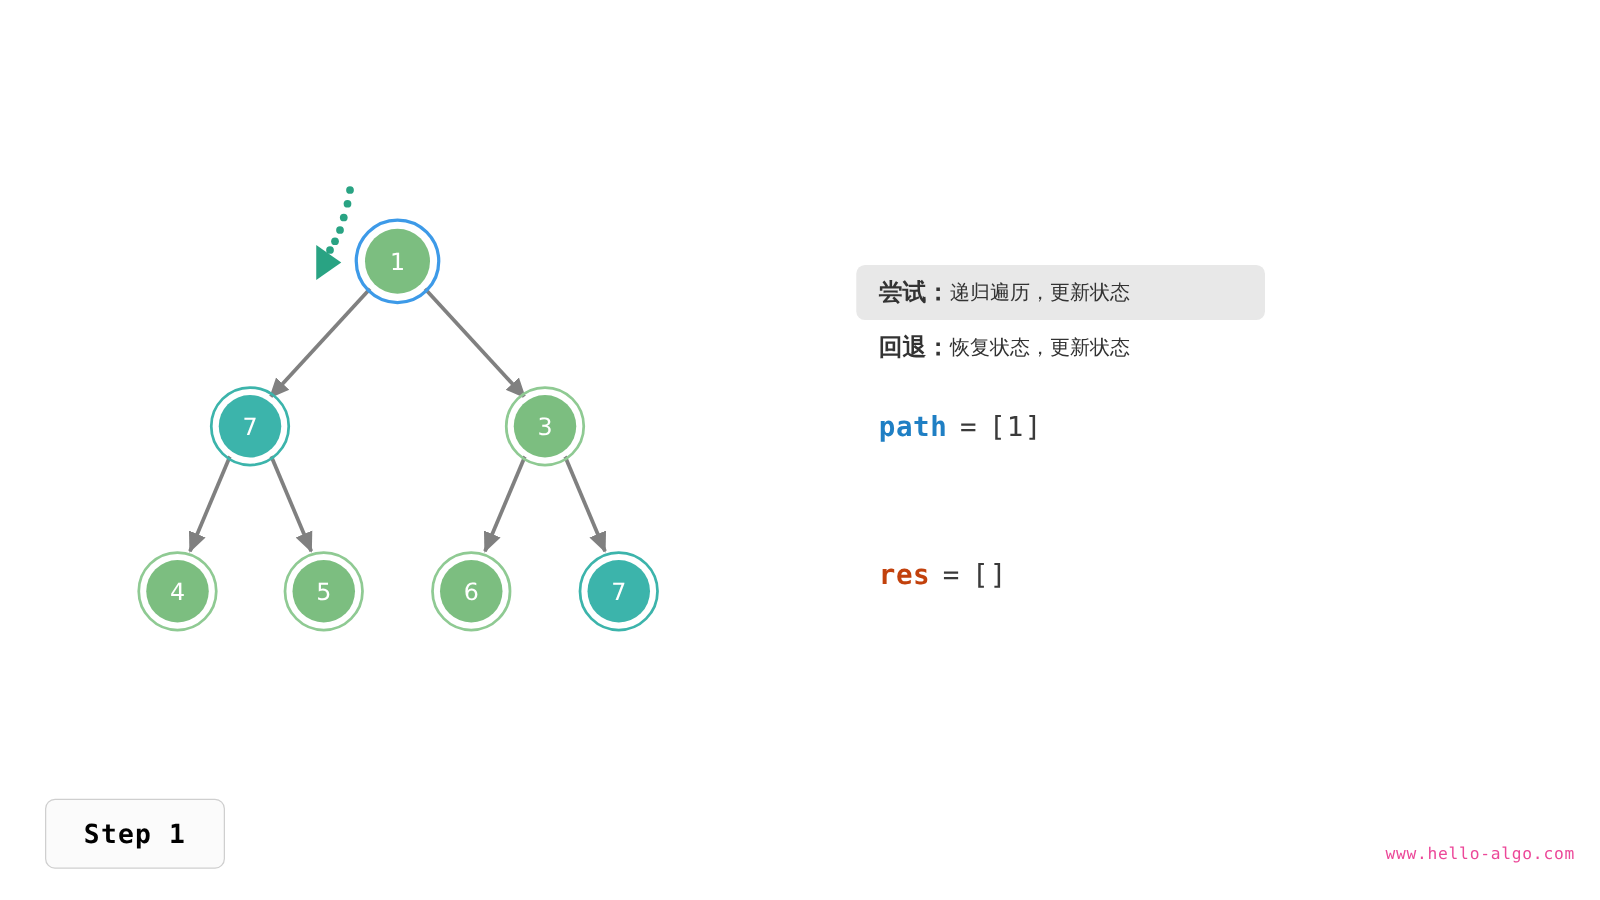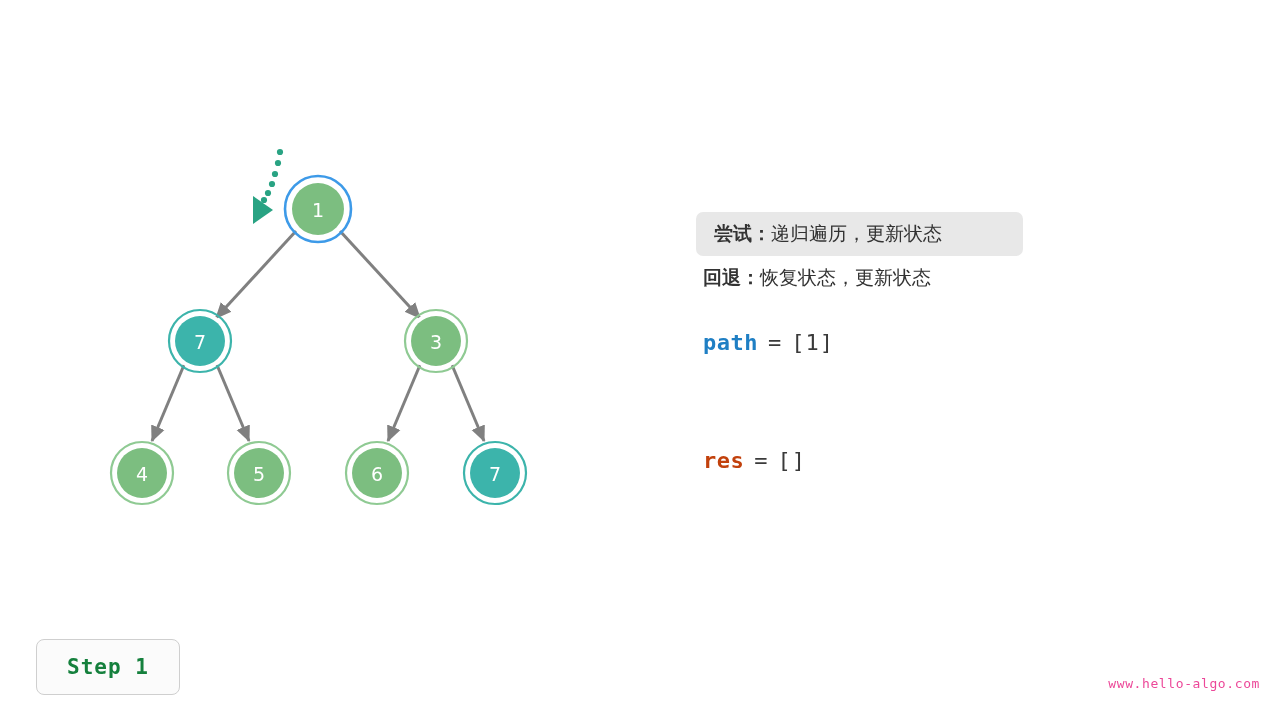--- a/index.html
+++ b/index.html
@@ -49,32 +49,31 @@
     height: 44px;
     display: flex;
     align-items: center;
     padding: 0 18px;
     box-sizing: border-box;
     border-radius: 7px;
     width: 327px;
   }
   .info-row.highlight {
     background: #e8e8e8;
-    margin-left: 11px;
   }
   .info-key {
     font-family: "DejaVu Sans", "Liberation Sans", sans-serif;
     font-size: 19px;
     font-weight: bold;
     color: #333333;
     white-space: pre;
   }
   .info-val {
     font-family: "DejaVu Sans", "Liberation Sans", sans-serif;
-    font-size: 19px;
+    font-size: 16px;
     color: #333333;
     white-space: pre;
   }
 
   .var-line {
     position: absolute;
     left: 703px;
     display: flex;
     align-items: baseline;
     font-family: "DejaVu Sans Mono", "Liberation Mono", monospace;
@@ -110,21 +109,21 @@
     box-sizing: border-box;
     border: 1px solid #cfcfcf;
     border-radius: 8px;
     background: #fbfbfb;
     display: flex;
     align-items: center;
     justify-content: center;
     font-family: "DejaVu Sans Mono", "Liberation Mono", monospace;
     font-size: 21px;
     font-weight: bold;
-    color: #15803d;
+    color: #000000;
     letter-spacing: 1px;
   }
 
   
   #watermark {
     position: absolute;
     right: 20px;
     top: 676px;
     font-family: "DejaVu Sans Mono", "Liberation Mono", monospace;
     font-size: 13px;

